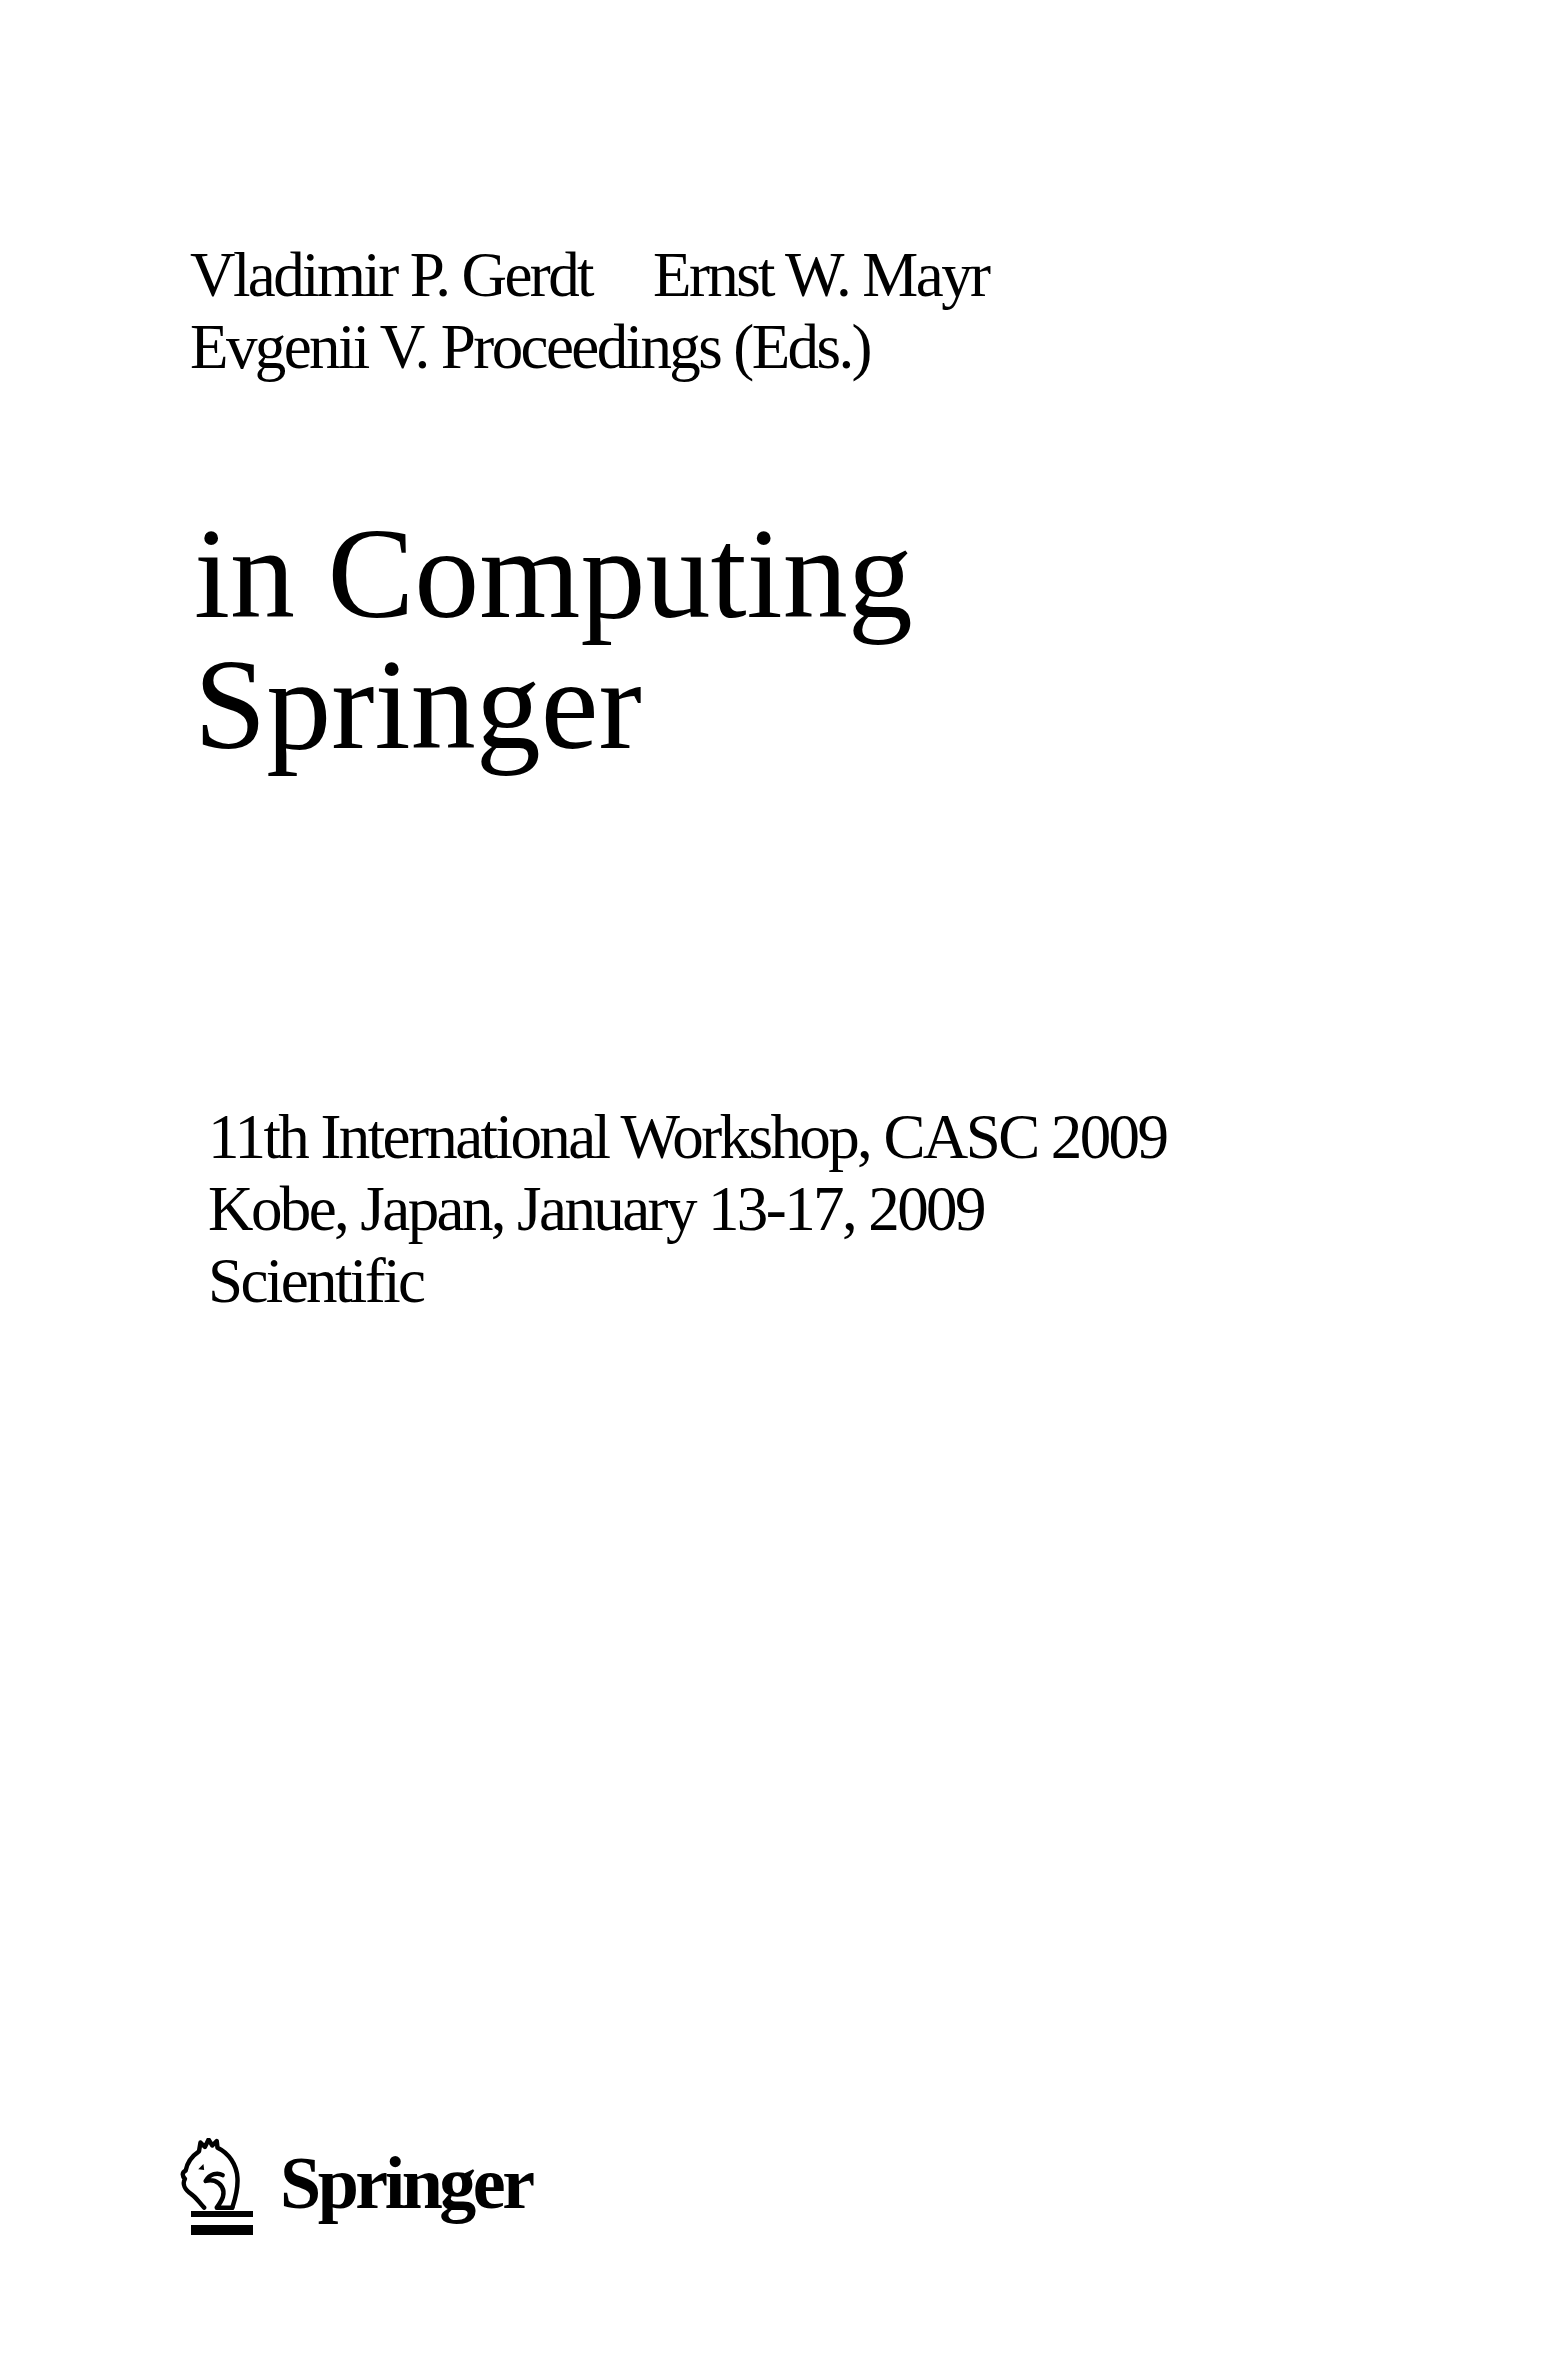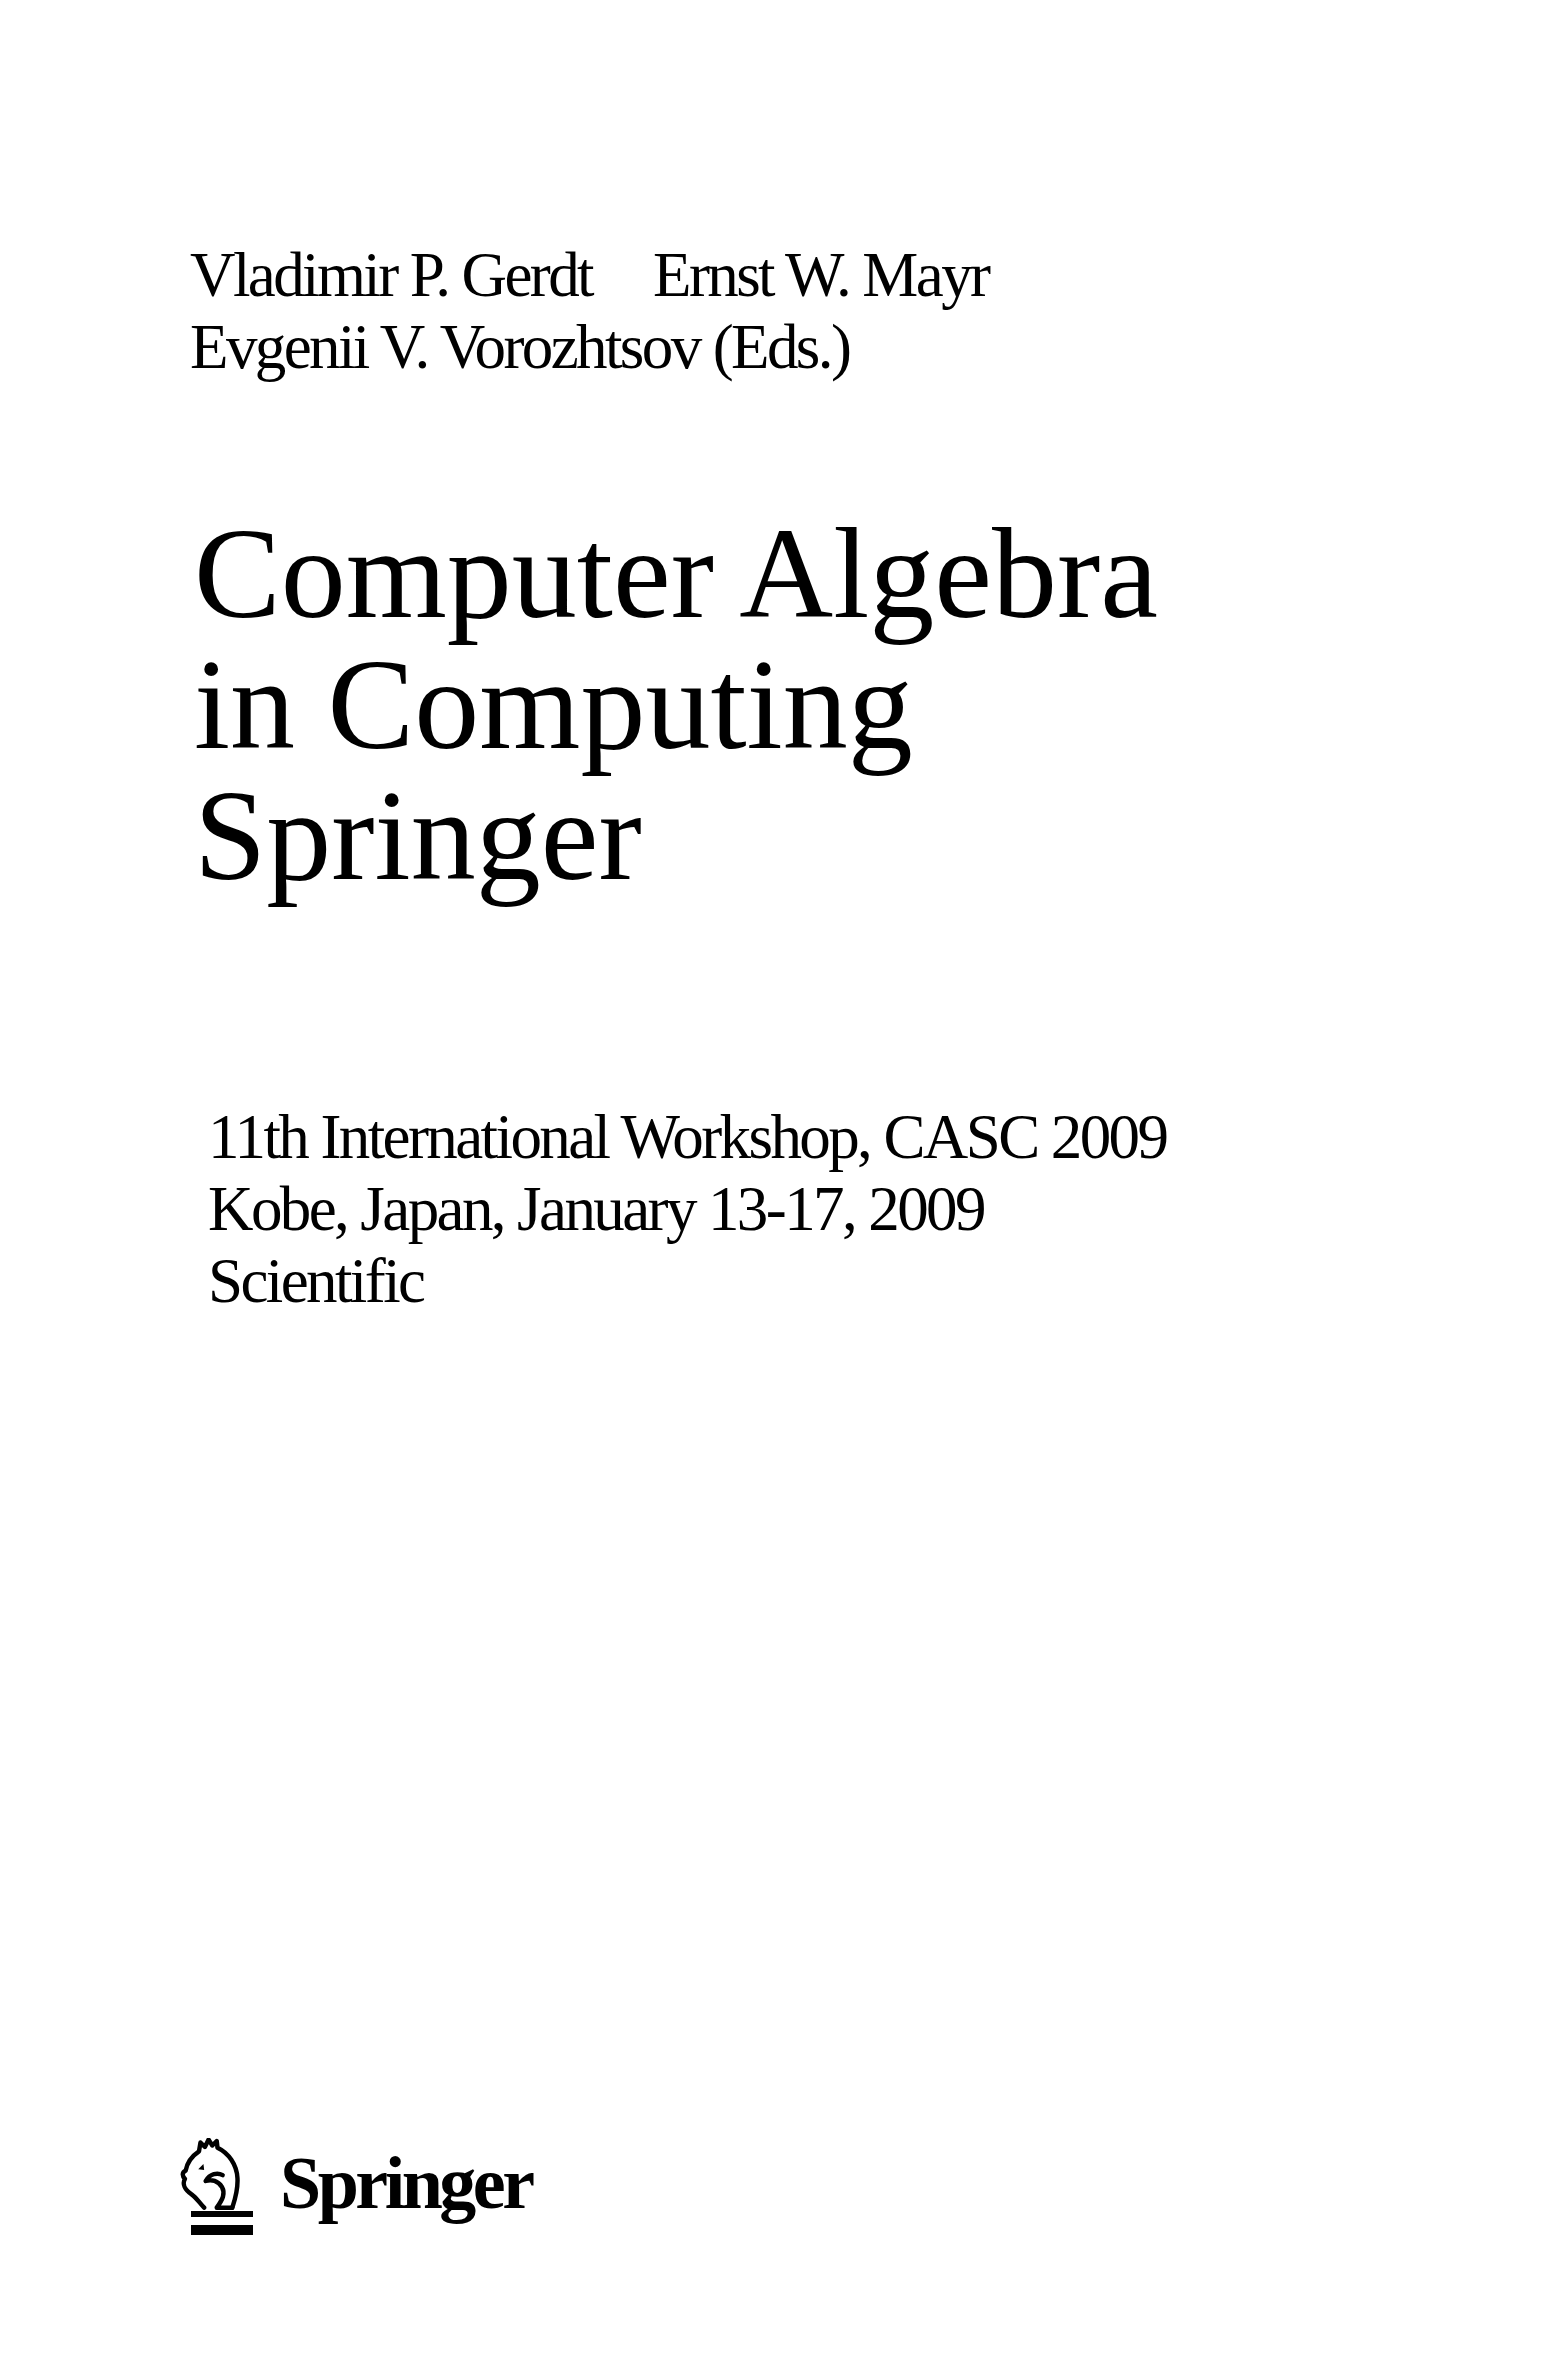--- a/index.html
+++ b/index.html
@@ -86,25 +86,24 @@
     white-space: nowrap;
   }
 </style>
 </head>
 <body>
 
 <div class="page">
 
   <div class="editors">
     <div><span>Vladimir P. Gerdt</span><span class="name-gap"></span><span>Ernst W. Mayr</span></div>
-    <div>Evgenii V. Vorozhtsov (Eds.)</div>
+    <div>Evgenii V. Proceedings (Eds.)</div>
   </div>
 
   <div class="book-title">
-    <div>Computer Algebra</div>
     <div>in Computing</div>
     <div>Springer</div>
   </div>
 
   <div class="subtitle">
     <div>11th International Workshop, CASC 2009</div>
     <div>Kobe, Japan, January 13-17, 2009</div>
     <div>Scientific</div>
   </div>
 

